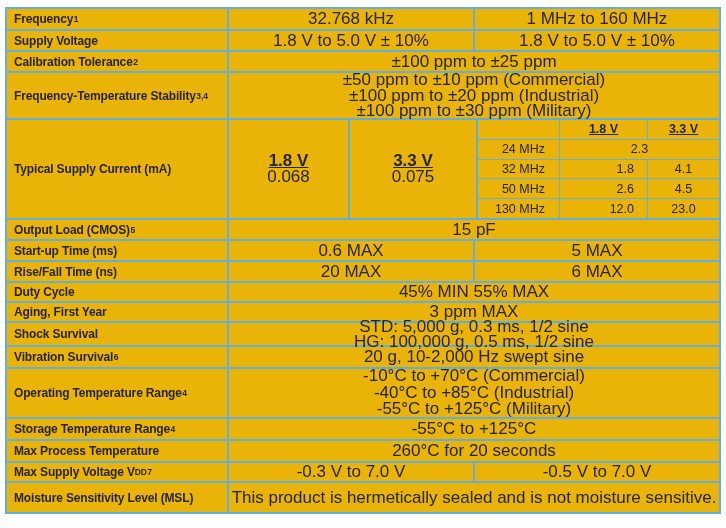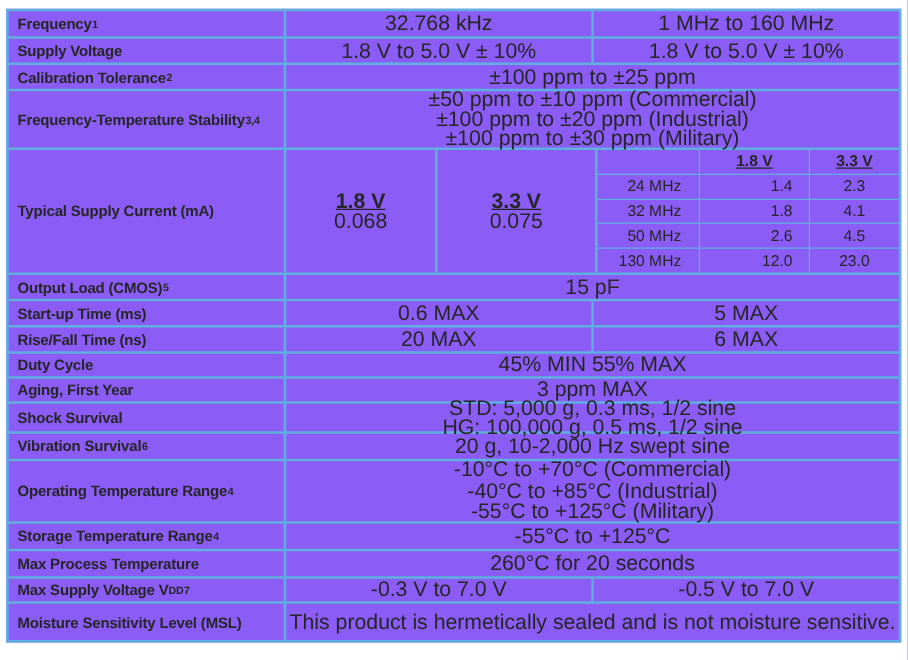--- a/index.html
+++ b/index.html
@@ -1,19 +1,19 @@
 <!DOCTYPE html>
 <html style="--b: #5fafdf; --t: #262626;"><head>
 <meta charset="utf-8">
 <style>
   :root { --b:#5fafdf; --t:#262626; }
   * { box-sizing:border-box; margin:0; padding:0; }
   body { width:726px; height:528px; background:#fff; font-family:"Liberation Sans", sans-serif; color:var(--t); }
   .page { position:relative; width:726px; height:528px; background:#fff; overflow:hidden; }
-  .spec-table { position:absolute; left:5px; top:7px; width:716px; border:2px solid var(--b); background:#8b5cf6; }
+  .spec-table { position:absolute; left:5px; top:7px; width:716px; border:2px solid var(--b); background:#eab308; }
   .row { display:flex; align-items:stretch; border-bottom:2px solid var(--b); }
   .row.last { border-bottom:none; }
   .lbl { flex:0 0 222px; border-right:2px solid var(--b); display:flex; align-items:center;
          padding:0 4px 0 7px; font-weight:700; font-size:12px; letter-spacing:-0.15px; white-space:nowrap; }
   .lbl sup { font-size:8.5px; line-height:0; margin-left:0.5px; }
   .lbl sub { font-size:8.5px; line-height:0; }
   .content { flex:1 1 auto; display:flex; min-width:0; }
   .cell { flex:1 1 0; display:flex; flex-direction:column; align-items:center; justify-content:center;
           text-align:center; font-size:17px; line-height:15.5px; }
   .cell.sep { border-left:2px solid var(--b); }
@@ -104,21 +104,20 @@
             <div class="st-cell st-freq"></div>
             <div class="st-cell st-v18 st-head">
                 <span class="vhead">1.8 V</span>
               </div>
             <div class="st-cell st-v33 st-head">
                 <span class="vhead">3.3 V</span>
               </div>
           </div>
           <div class="st-row">
             <div class="st-cell st-freq">24 MHz</div>
-            <div class="st-cell st-v18">1.4</div>
             <div class="st-cell st-v33">2.3</div>
           </div>
           <div class="st-row">
             <div class="st-cell st-freq">32 MHz</div>
             <div class="st-cell st-v18">1.8</div>
             <div class="st-cell st-v33">4.1</div>
           </div>
           <div class="st-row">
             <div class="st-cell st-freq">50 MHz</div>
             <div class="st-cell st-v18">2.6</div>

